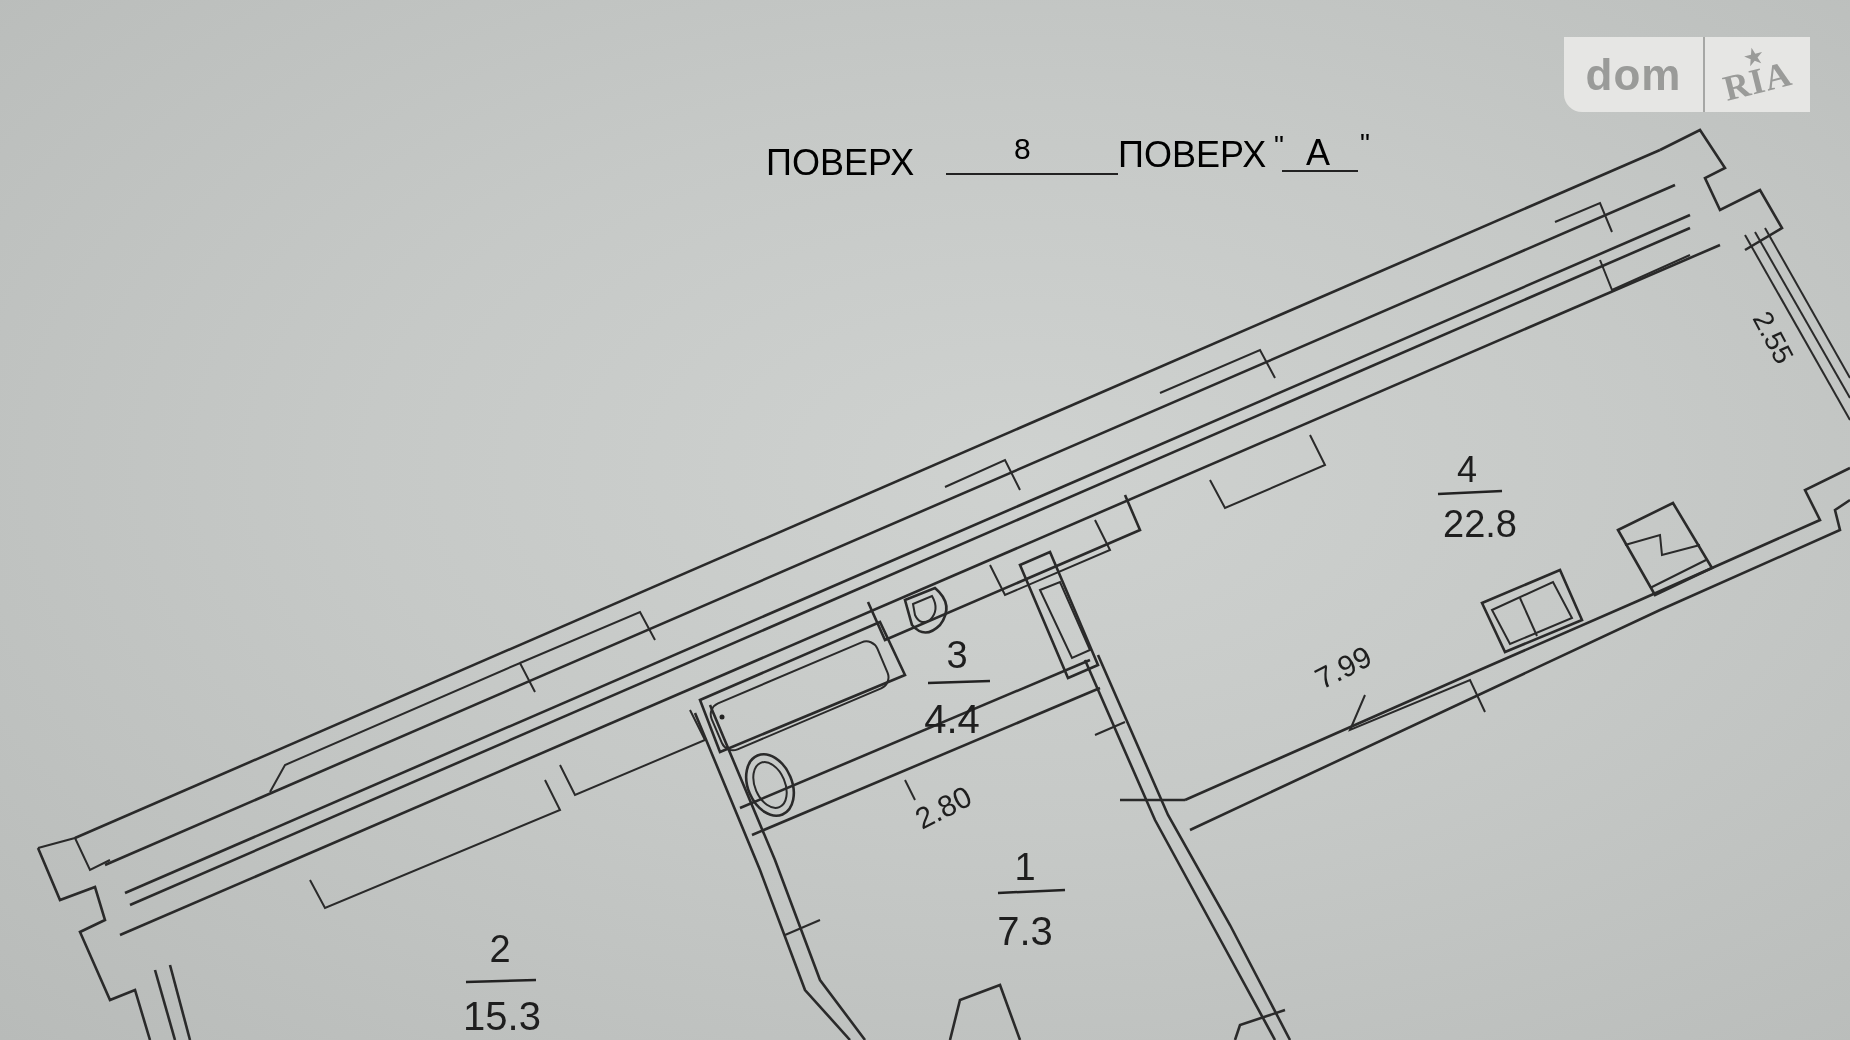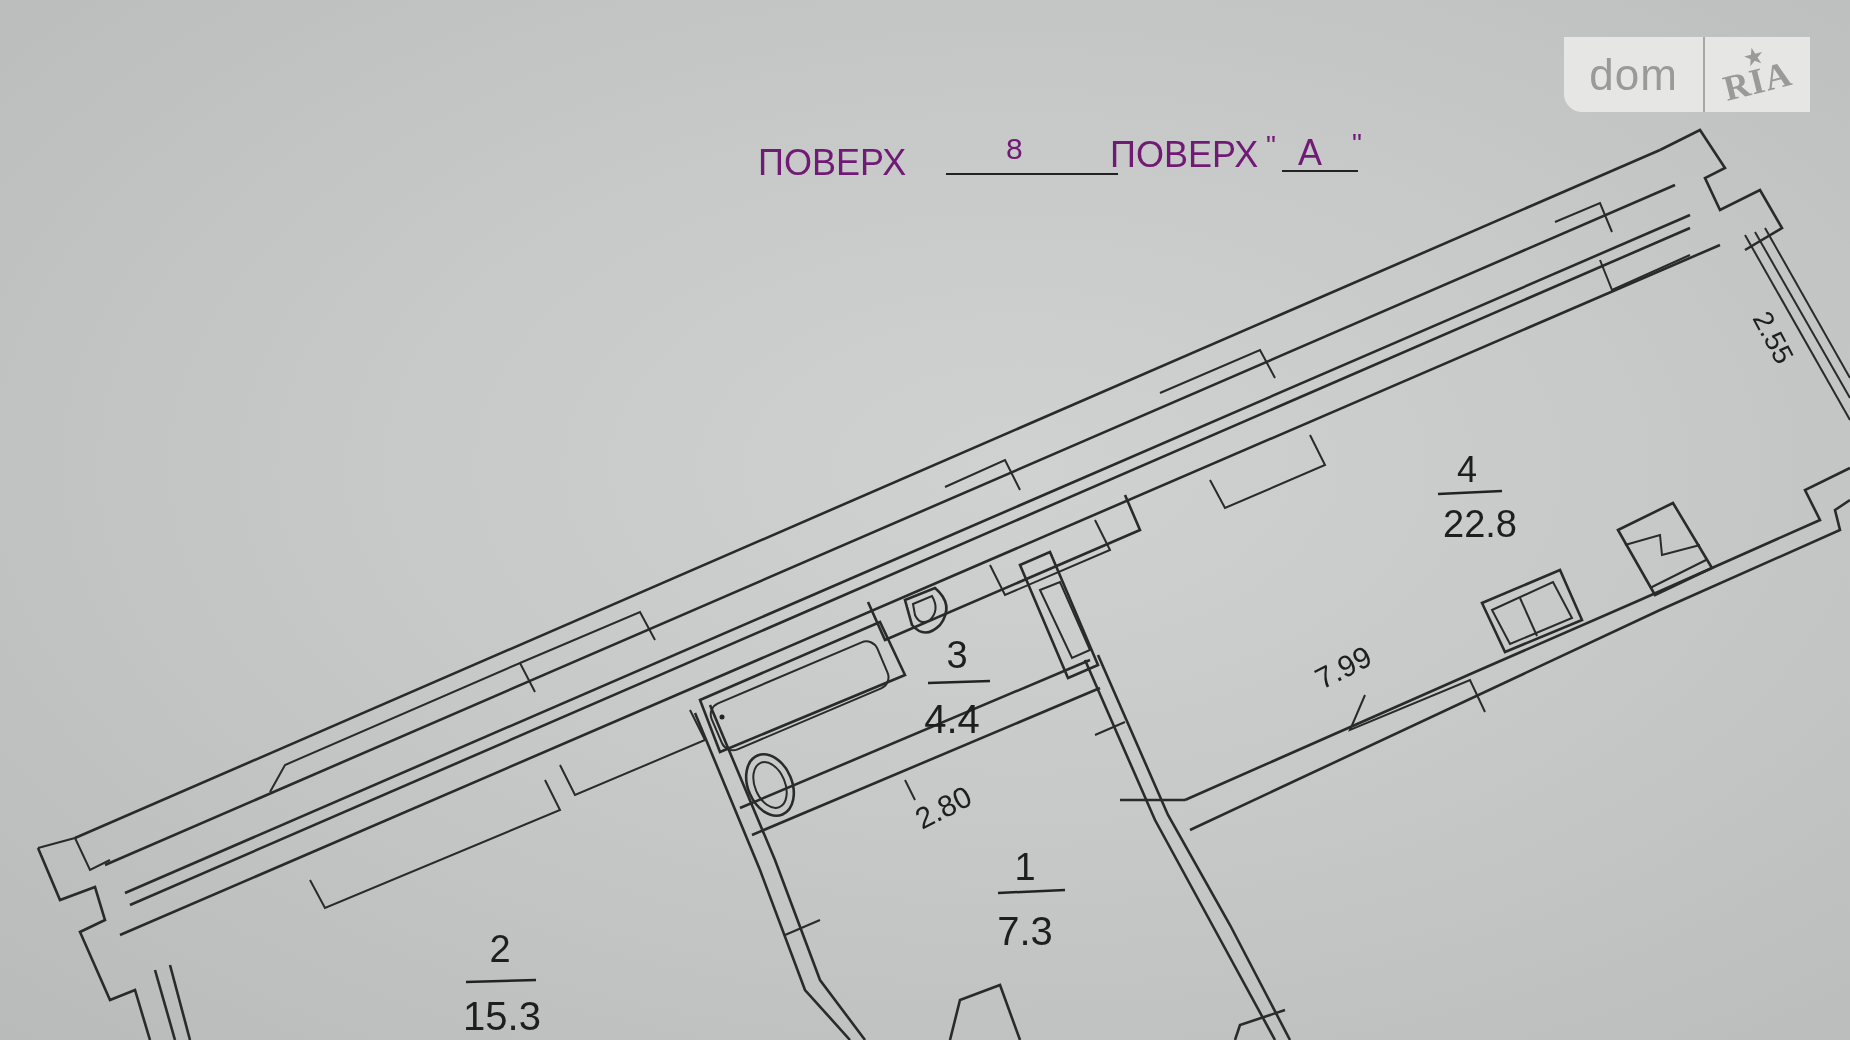--- a/index.html
+++ b/index.html
@@ -17,39 +17,39 @@
     .wall { fill: none; stroke: #2a2a2a; stroke-width: 2.6; stroke-linejoin: miter; }
     .thin { fill: none; stroke: #2a2a2a; stroke-width: 2; }
     .lbl { font-family: "Liberation Sans", sans-serif; fill: #1e1e1e; }
     .logo {
       position: absolute; left: 1564px; top: 37px; width: 246px; height: 75px;
       display: flex; border-radius: 0 0 0 18px; overflow: hidden;
     }
     .logo .dom {
       width: 139px; height: 100%; background: #e6e6e4;
       display: flex; align-items: center; justify-content: center;
-      color: #9a9b99; font-size: 44px; font-weight: normal; letter-spacing: 1px;
+      color: #9a9b99; font-size: 44px; font-weight: bold; letter-spacing: 1px;
       border-right: 2px solid #a6a7a5;
     }
     .logo .ria {
       flex: 1; background: #e6e6e4; position: relative;
       display: flex; align-items: center; justify-content: center;
     }
     .logo .ria-text {
       color: #9a9b99; font-family: "Liberation Serif", serif; font-weight: bold;
       font-size: 36px; transform: rotate(-14deg); margin-top: 12px; letter-spacing: 1px;
     }
     .logo .star {
       position: absolute; left: 38px; top: 6px; color: #9a9b99; font-size: 24px;
       transform: rotate(-14deg);
     }
     .header {
       position: absolute; left: 758px; top: 128px; height: 60px; width: 620px;
     }
-    .header span { position: absolute; color: #701a75; font-size: 36px; }
+    .header span { position: absolute; color: #000000; font-size: 36px; margin-left: 8px; }
   </style>
 </head>
 <body>
 
 <div class="paper"></div>
 
 <svg class="plan" width="1850" height="1040" viewBox="0 0 1850 1040">
 
   <g>
     <polyline class="wall" points="75,838 1660,150"></polyline>

